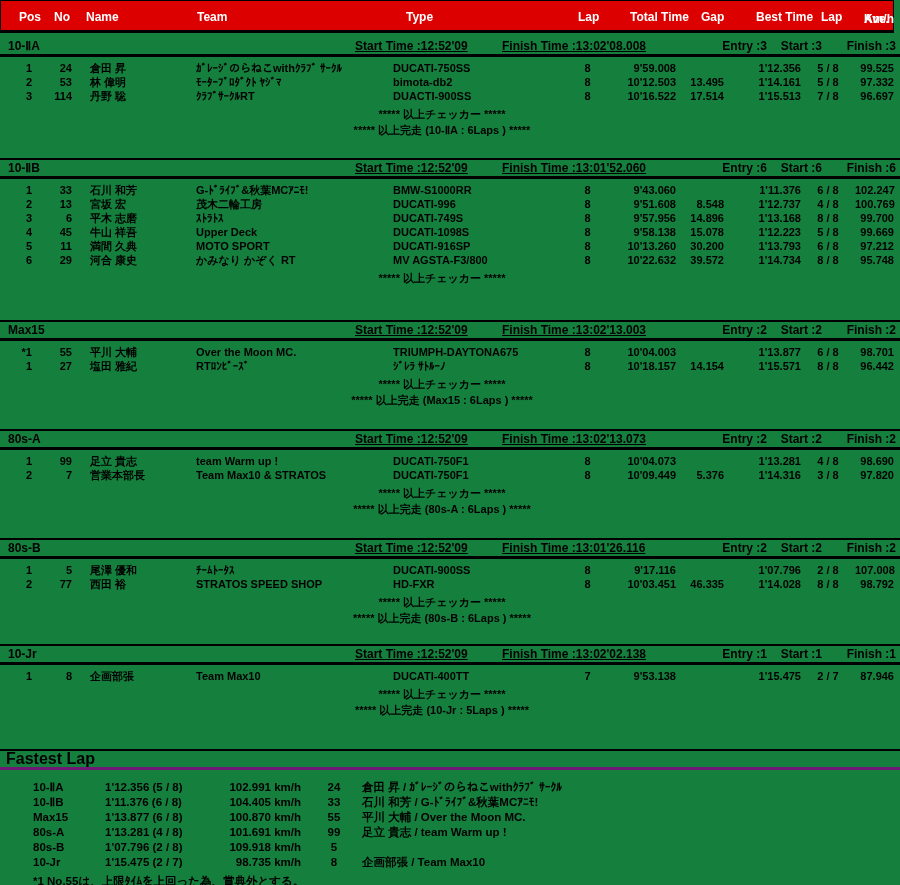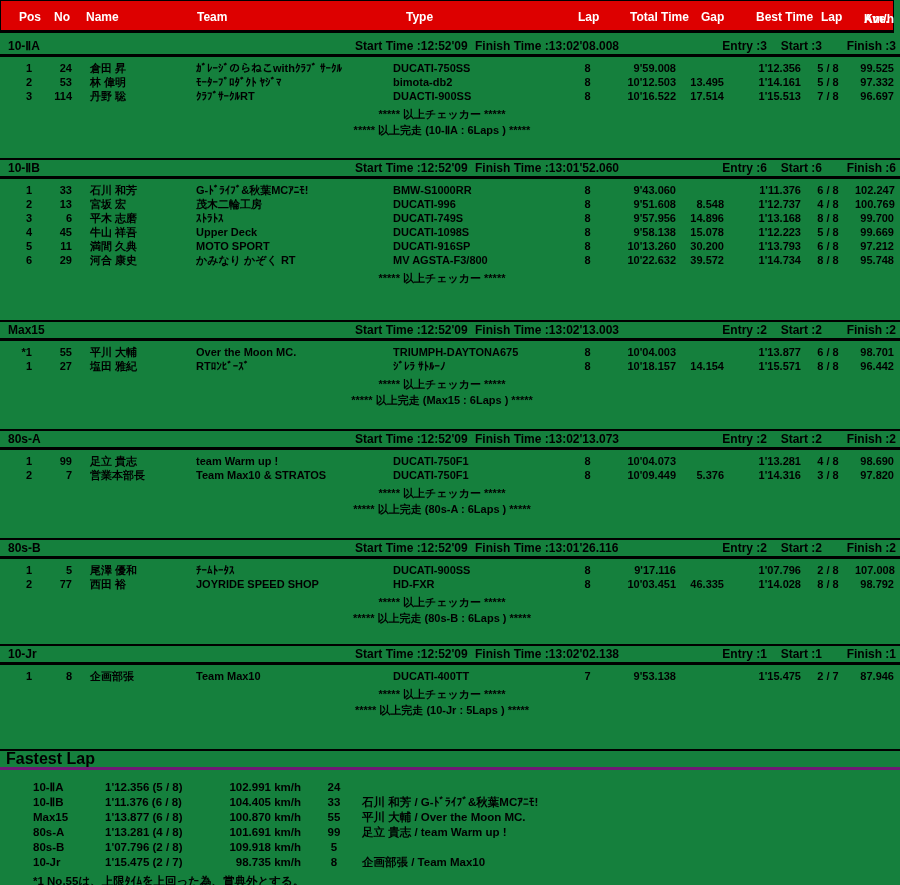--- a/index.html
+++ b/index.html
@@ -16,21 +16,21 @@
   .redbar .h-total{left:629px;} .redbar .h-gap{left:700px;} .redbar .h-best{left:755px;}
   .redbar .h-lap2{left:820px;}
   .redbar .h-ave{left:auto;right:3px;top:2px;width:52px;text-align:center;line-height:13px;}
 
   
   .sec{position:absolute;left:0;width:900px;}
   .sec-hdr{position:relative;height:16px;line-height:16px;font-size:12px;
            border-top:2px solid #000;border-bottom:3px solid #000;}
   .sec.first .sec-hdr{border-top:none;}
   .sec-hdr span{position:absolute;top:0;white-space:nowrap;}
-  .sh-class{left:8px;} .sh-start{left:355px;} .sh-finish{left:475px;}
+  .sh-class{left:8px;} .sh-start{left:355px;text-decoration:underline;} .sh-finish{left:502px;text-decoration:underline;}
   .sh-entry{right:133px;} .sh-started{right:78px;} .sh-finished{right:4px;}
 
   .rows{padding-top:4px;}
   .row{display:grid;grid-template-columns:32px 40px 124px 189px 185px 35px 71px 48px 77px 54px 45px;
        height:14px;line-height:14px;font-size:11px;white-space:nowrap;}
   .c-pos{text-align:right;} .c-no{text-align:right;} .c-name{padding-left:18px;}
   .c-team{overflow:hidden;} .c-type{padding-left:8px;} .c-lap{text-align:center;}
   .c-total{text-align:right;} .c-gap{text-align:right;} .c-best{text-align:right;}
   .c-blap{text-align:center;} .c-ave{text-align:right;padding-right:6px;}
 
@@ -316,21 +316,21 @@
           <span class="c-total">9'17.116</span>
           <span class="c-gap"></span>
           <span class="c-best">1'07.796</span>
           <span class="c-blap">2 / 8</span>
           <span class="c-ave">107.008</span>
       </div>
       <div class="row">
         <span class="c-pos">2</span>
           <span class="c-no">77</span>
           <span class="c-name">西田 裕</span>
-          <span class="c-team">JOYRIDE SPEED SHOP</span>
+          <span class="c-team">STRATOS SPEED SHOP</span>
           <span class="c-type">HD-FXR</span>
           <span class="c-lap">8</span>
           <span class="c-total">10'03.451</span>
           <span class="c-gap">46.335</span>
           <span class="c-best">1'14.028</span>
           <span class="c-blap">8 / 8</span>
           <span class="c-ave">98.792</span>
       </div>
     </div>
     <div class="checker">***** 以上チェッカー *****</div>
@@ -368,20 +368,21 @@
   <div class="fl">
     <div class="fl-hdr">
       <span>Fastest Lap</span>
     </div>
     <div class="fl-rows">
       <div class="fl-row">
         <span class="f-class">10-ⅡA</span>
           <span class="f-time">1'12.356 (5 / 8)</span>
           <span class="f-speed">102.991 km/h</span>
           <span class="f-no">24</span>
+          <span class="f-name">倉田 昇 / ｶﾞﾚｰｼﾞのらねこwithｸﾗﾌﾞ ｻｰｸﾙ</span>
       </div>
       <div class="fl-row">
         <span class="f-class">10-ⅡB</span>
           <span class="f-time">1'11.376 (6 / 8)</span>
           <span class="f-speed">104.405 km/h</span>
           <span class="f-no">33</span>
           <span class="f-name">石川 和芳 / G-ﾄﾞﾗｲﾌﾞ&amp;秋葉MCｱﾆﾓ!</span>
       </div>
       <div class="fl-row">
         <span class="f-class">Max15</span>

